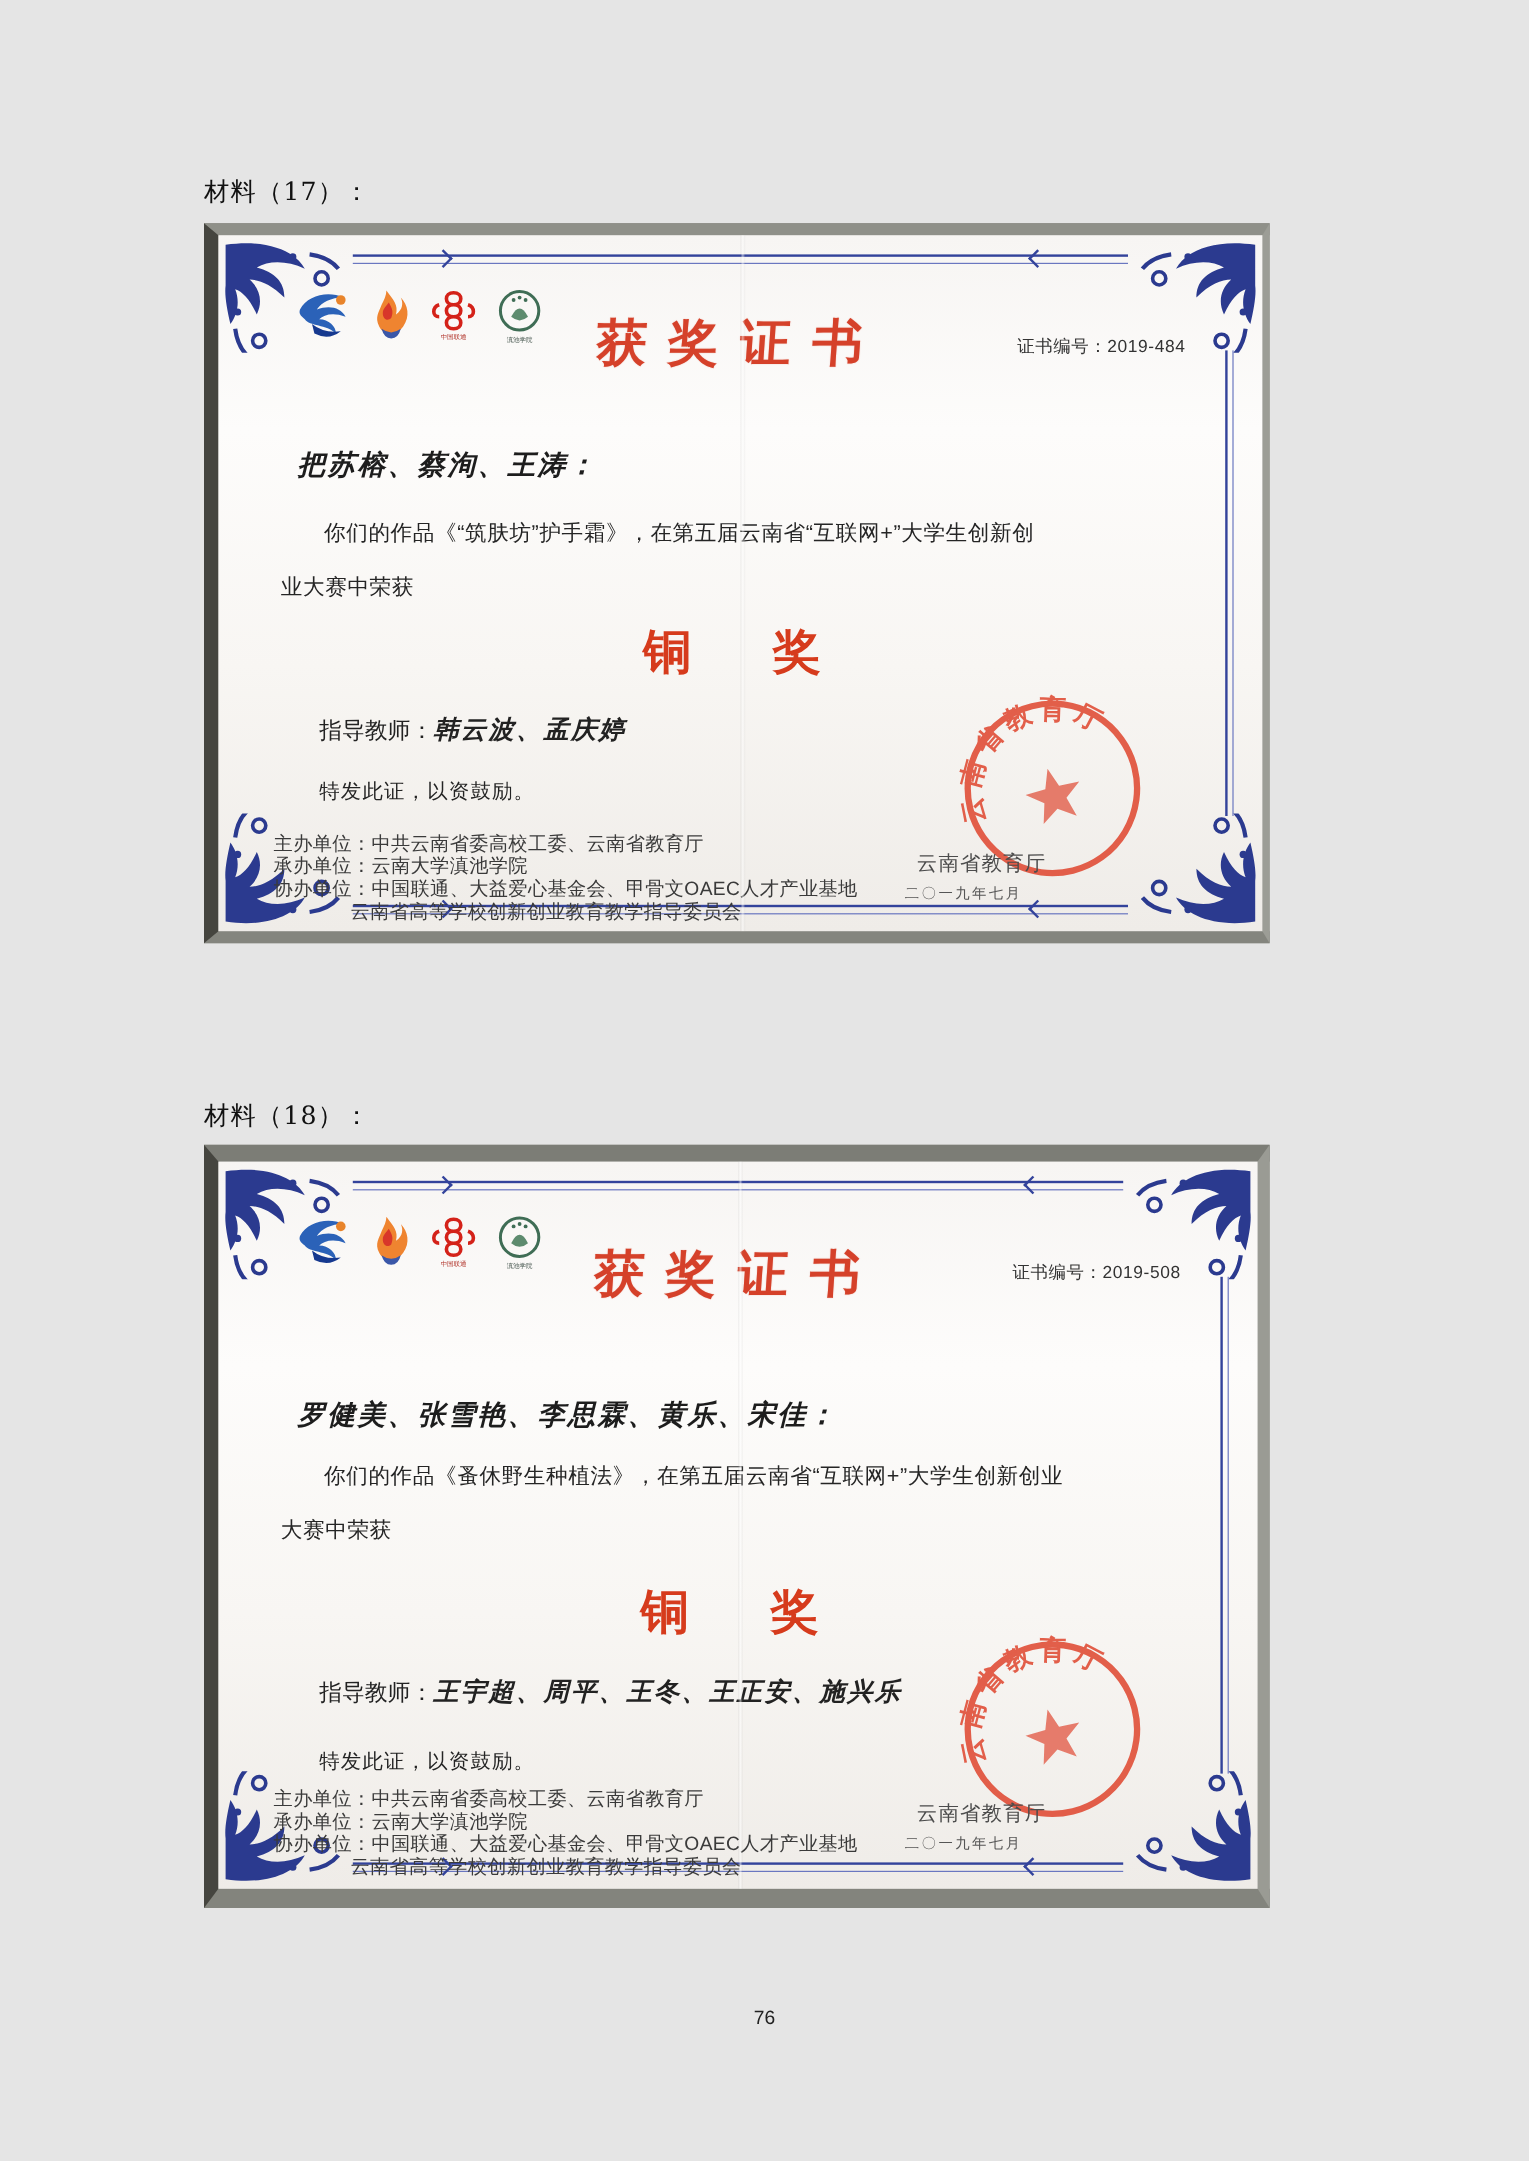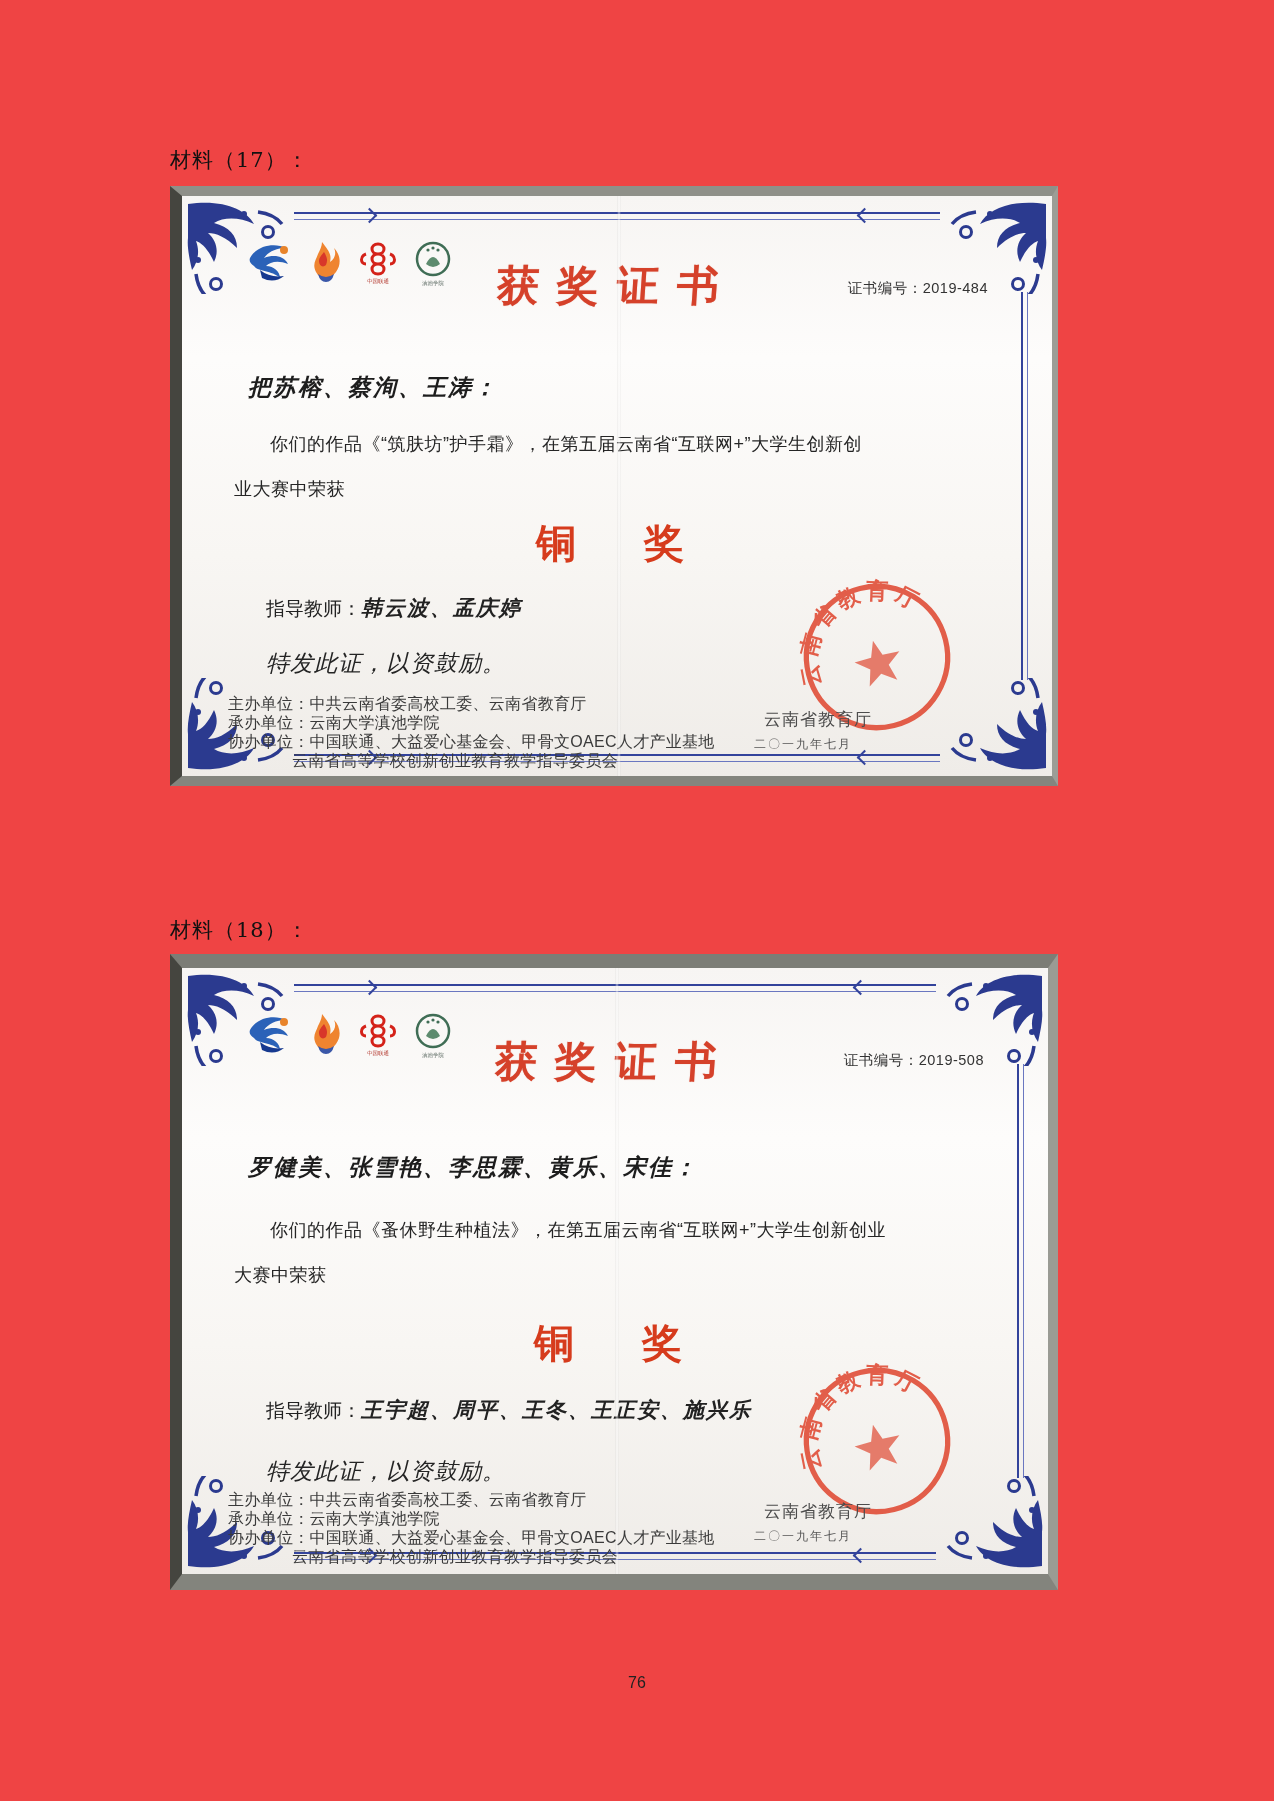--- a/index.html
+++ b/index.html
@@ -1,17 +1,17 @@
 <!DOCTYPE html>
 <html><head>
 <meta charset="utf-8">
 <style>
   html,body{margin:0;padding:0;background:#ffffff;}
   .page{
-    position:relative;width:1274px;height:1801px;background:#ef4444;overflow:hidden;
+    position:relative;width:1274px;height:1801px;background:#e5e5e5;overflow:hidden;
     font-family:"Liberation Sans","DejaVu Sans",sans-serif;color:#222;
   }
   .material-label{
     position:absolute;left:170px;font-family:"DejaVu Serif","Liberation Serif",serif;
     font-size:21px;color:#111;letter-spacing:1px;
   }
   #label-1{top:146px;}
   #label-2{top:916px;}
 
   
@@ -59,40 +59,40 @@
     font-size:42px;color:#d5412a;letter-spacing:18px;transform:skewX(-4deg);
     text-shadow:0 0 1px rgba(213,65,42,.45);
   }
   .c2 .cert-title{top:66px;}
 
   .recipients{
     position:absolute;left:66px;top:176px;
     font-family:"DejaVu Serif","Liberation Serif",serif;font-weight:700;font-style:italic;
     font-size:23px;color:#1d1d1d;letter-spacing:2px;
   }
-  .c2 .recipients{top:184px;}
+  .c2 .recipients{top:196px;}
 
   .body-text{position:absolute;left:52px;right:44px;top:226px;font-size:18px;line-height:45px;color:#252525;letter-spacing:.5px;}
   .body-text .line1{text-indent:2em;}
   .c2 .body-text{top:240px;}
 
   .award{
     position:absolute;left:0;right:0;top:320px;text-align:center;
     font-family:"DejaVu Serif","Liberation Serif",serif;font-weight:bold;
     font-size:40px;color:#d63b1c;letter-spacing:14px;
   }
   .c2 .award{top:348px;}
 
   .teachers{position:absolute;left:84px;top:398px;font-size:19px;color:#222;}
   .c2 .teachers{top:428px;}
   .teachers .t-names{
     font-family:"DejaVu Serif","Liberation Serif",serif;font-weight:700;font-style:italic;
     font-size:21px;letter-spacing:2px;
   }
-  .issue{position:absolute;left:84px;top:452px;font-size:23px;color:#242424;letter-spacing:1px;font-style:italic;}
+  .issue{position:absolute;left:84px;top:452px;font-size:17px;color:#242424;letter-spacing:1px;}
   .c2 .issue{top:488px;}
 
   .orgs{position:absolute;left:46px;top:498px;font-size:16px;line-height:19px;color:#3a3a3a;letter-spacing:.3px;}
   .c2 .orgs{top:522px;}
   .orgs .org-line-4{padding-left:64px;}
 
   
   .seal{position:absolute;left:552px;top:390px;width:310px;height:190px;}
   .c2 .seal{top:402px;}
   .stamp{position:absolute;left:64px;top:-8px;width:158px;height:158px;transform:rotate(-14deg);opacity:.88;}

